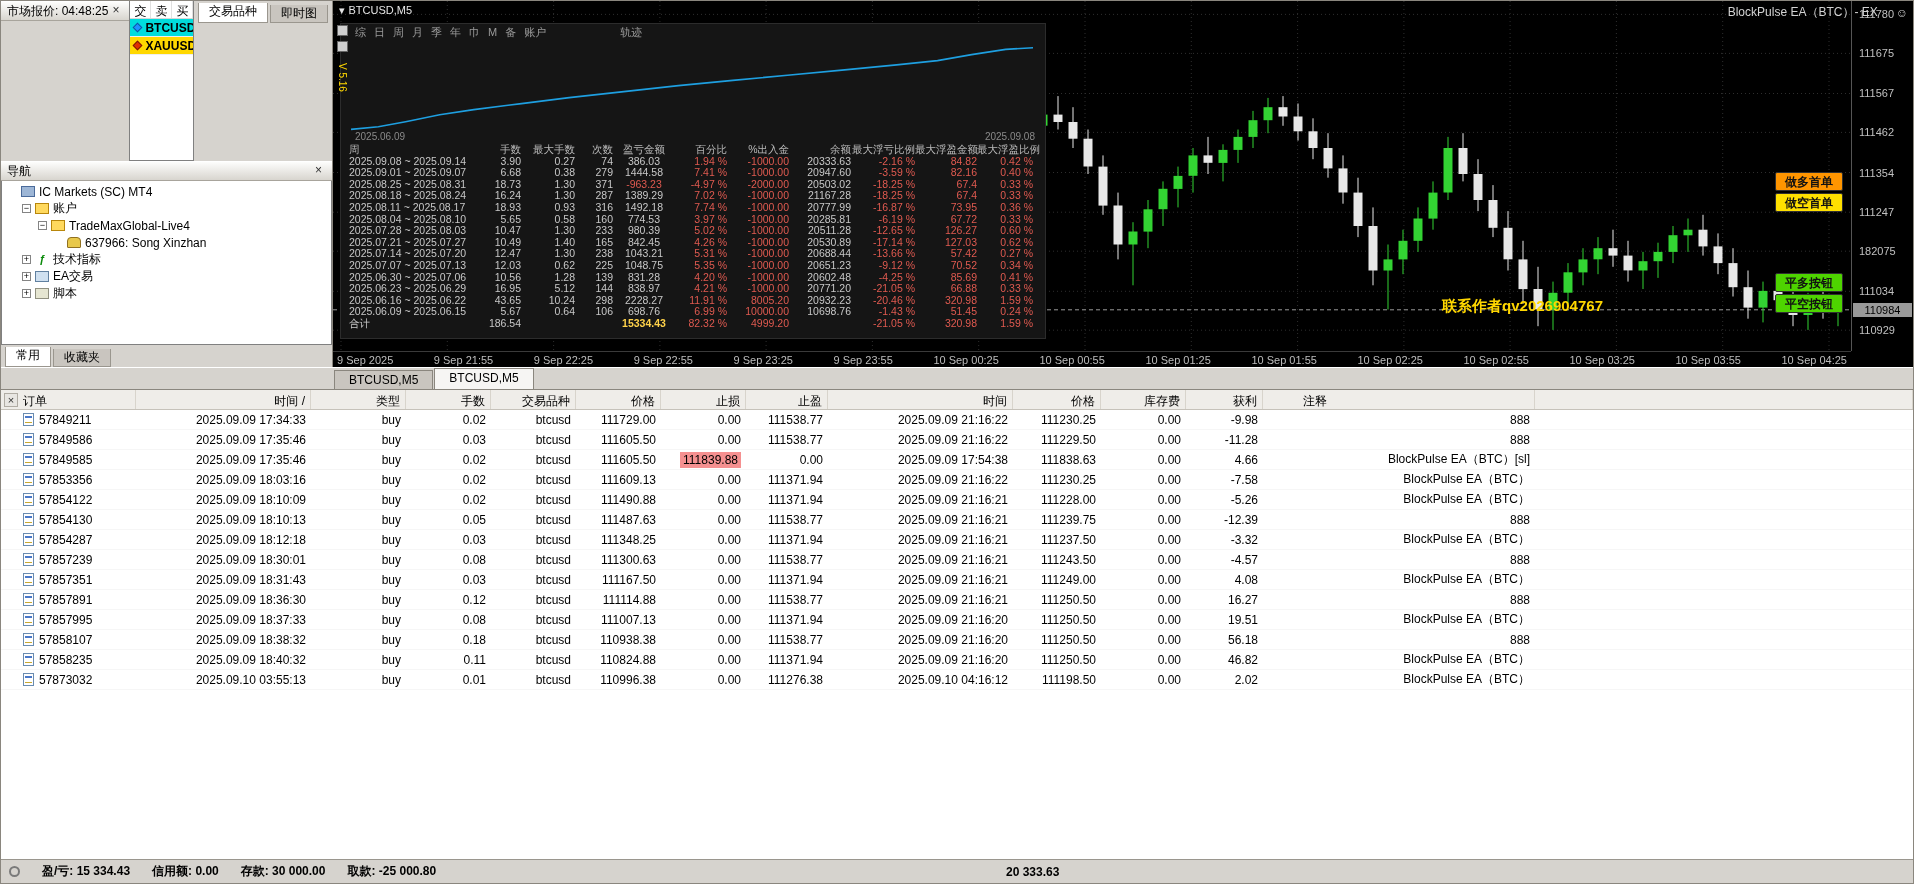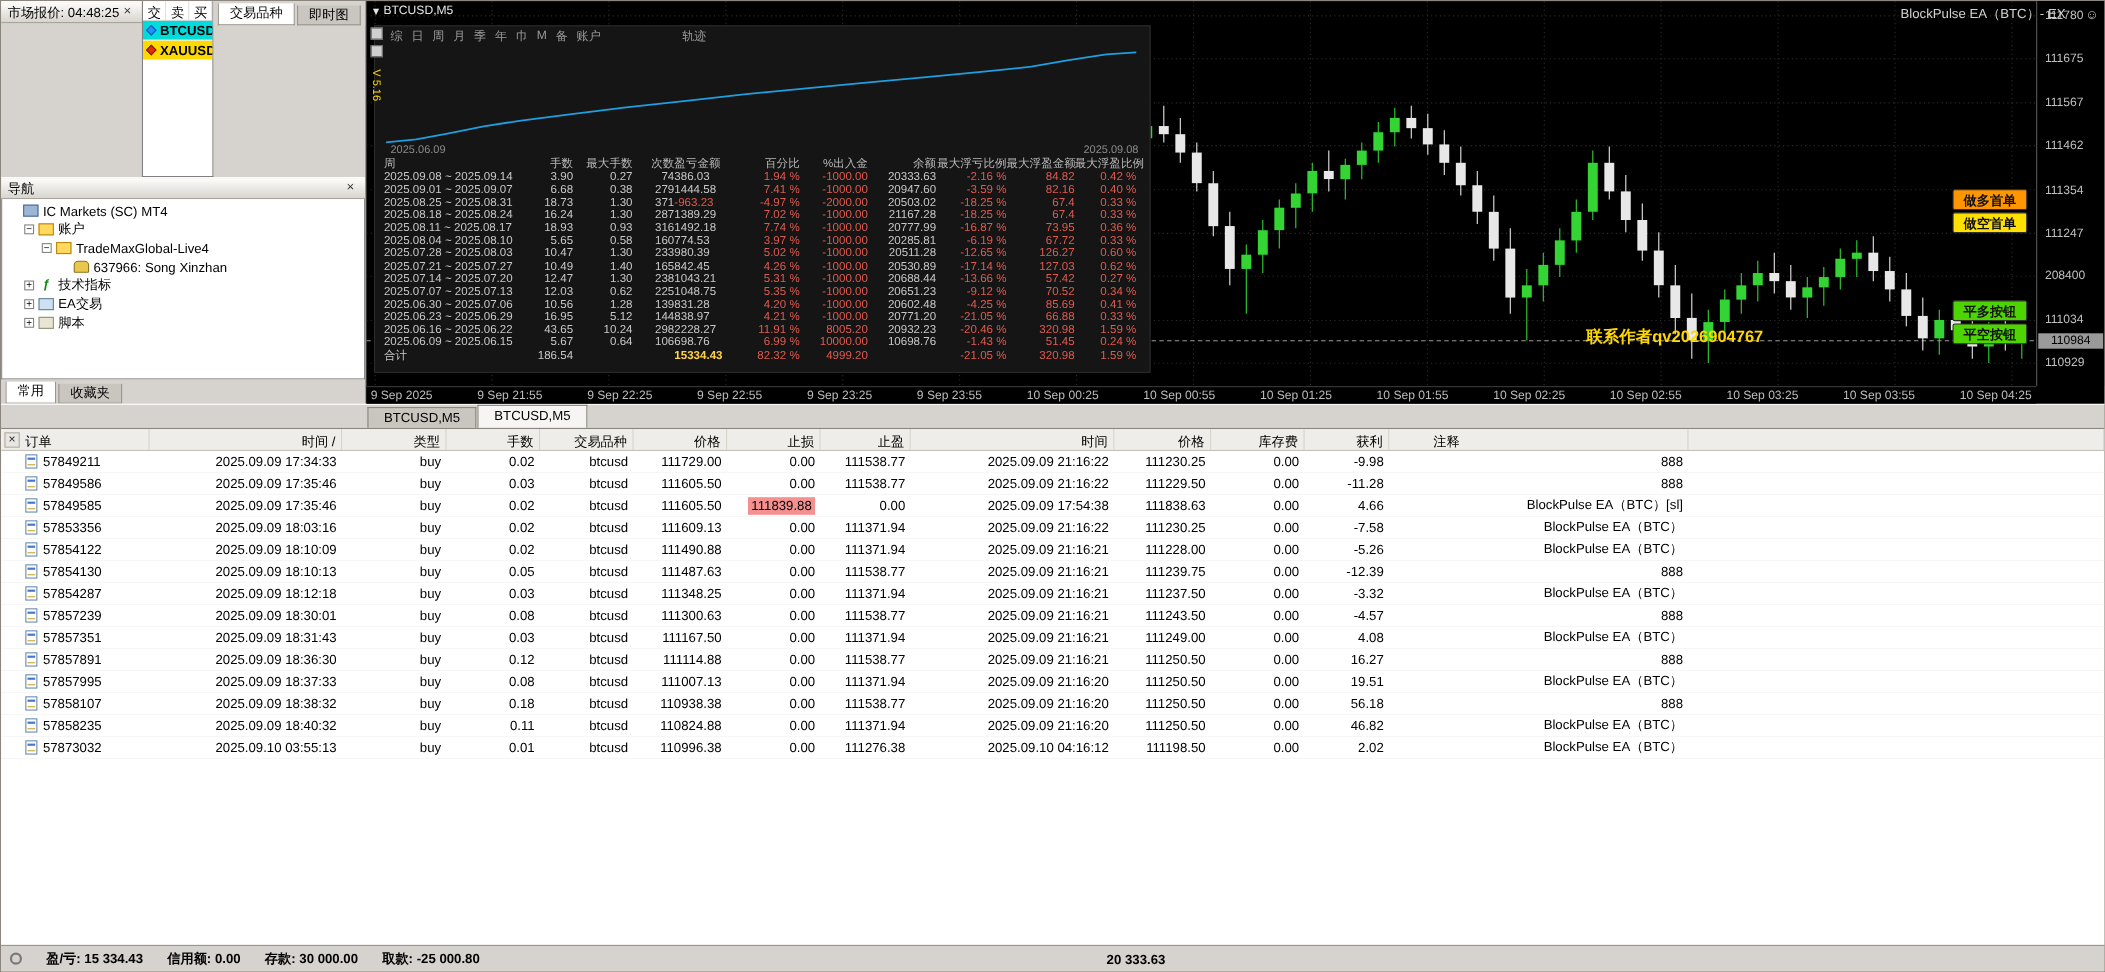--- a/index.html
+++ b/index.html
@@ -80,21 +80,21 @@
   .curve-l{position:absolute;left:6px;bottom:0;color:#8a8a8a;font-size:10px}
   .curve-r{position:absolute;right:2px;bottom:0;color:#8a8a8a;font-size:10px}
   .stats-table{flex:1;padding:2px 8px 0;font-size:10.5px;overflow:hidden}
   .st-head,.st-row{display:flex;height:11.6px;line-height:11.5px;white-space:nowrap}
   .st-head{color:#b8b8b8}
   .st-row{color:#c8c8c8}
   .sc-week{width:128px}
   .sc-lots{width:44px;text-align:right}
   .sc-max{width:54px;text-align:right}
   .sc-cnt{width:38px;text-align:right}
-  .sc-pnl{width:62px;text-align:left}
+  .sc-pnl{width:62px;text-align:center}
   .sc-pct{width:52px;text-align:right}
   .sc-io{width:62px;text-align:right}
   .sc-bal{width:62px;text-align:right}
   .sc-dd{width:64px;text-align:right}
   .sc-fpa{width:62px;text-align:right}
   .sc-fpp{width:56px;text-align:right}
   .red{color:#e05a50}
   .neg{color:#e05a50}
   .hl{color:#ffd24a;font-weight:bold}
   
@@ -664,21 +664,21 @@
       <div class="contact">联系作者qv2026904767</div>
 
       <div class="price-scale" id="price-scale">
         <div class="price-badge" id="price-badge" style="top: 301.827px;">110984</div>
       <div class="pl" style="top: 7.42222px;">111780</div>
           <div class="pl" style="top: 46.3889px; text-align: right;">111675</div>
           <div class="pl" style="top: 86.4689px;">111567</div>
           <div class="pl" style="top: 125.436px;">111462</div>
           <div class="pl" style="top: 165.516px;">111354</div>
           <div class="pl" style="top: 205.224px;">111247</div>
-          <div class="pl" style="top: 244.191px;">208400</div>
+          <div class="pl" style="top: 244.191px;">182075</div>
           <div class="pl" style="top: 284.271px;">111034</div>
           <div class="pl" style="top: 323.238px;">110929</div>
         </div>
 
       <div class="time-axis">
 
           <span>9 Sep 2025</span>
 
           <span>9 Sep 21:55</span>
 

